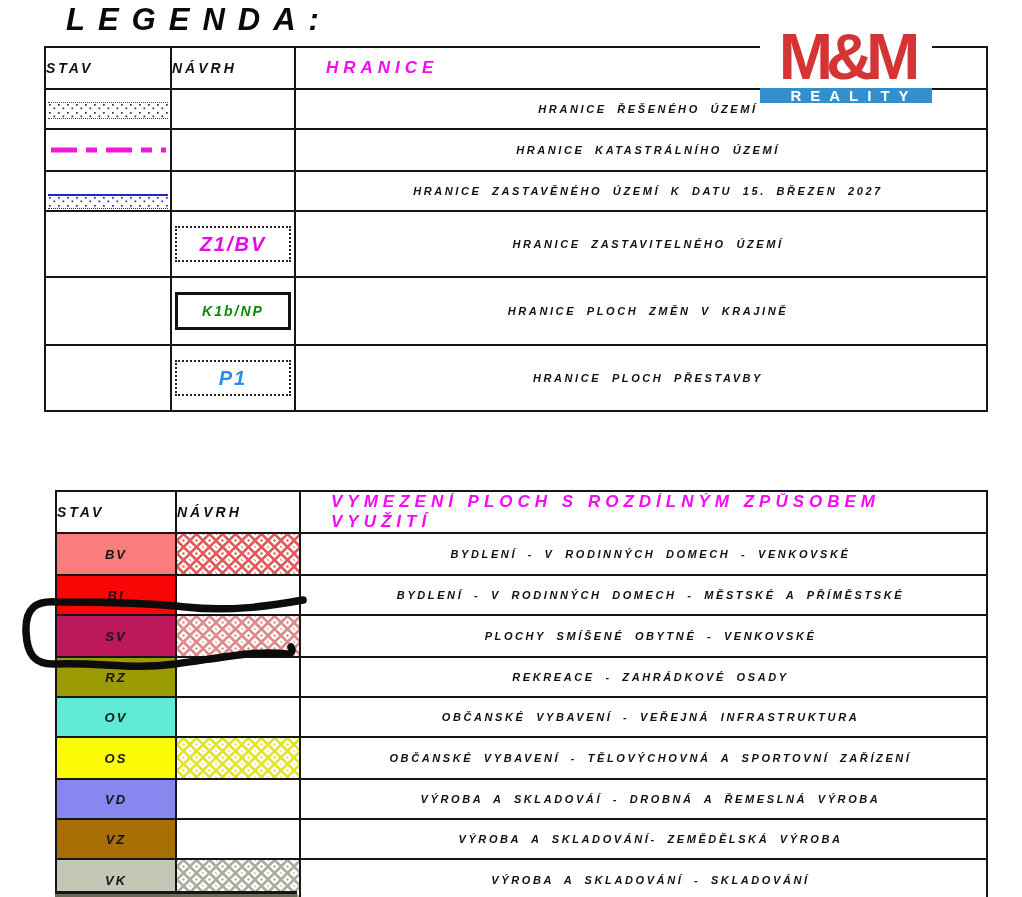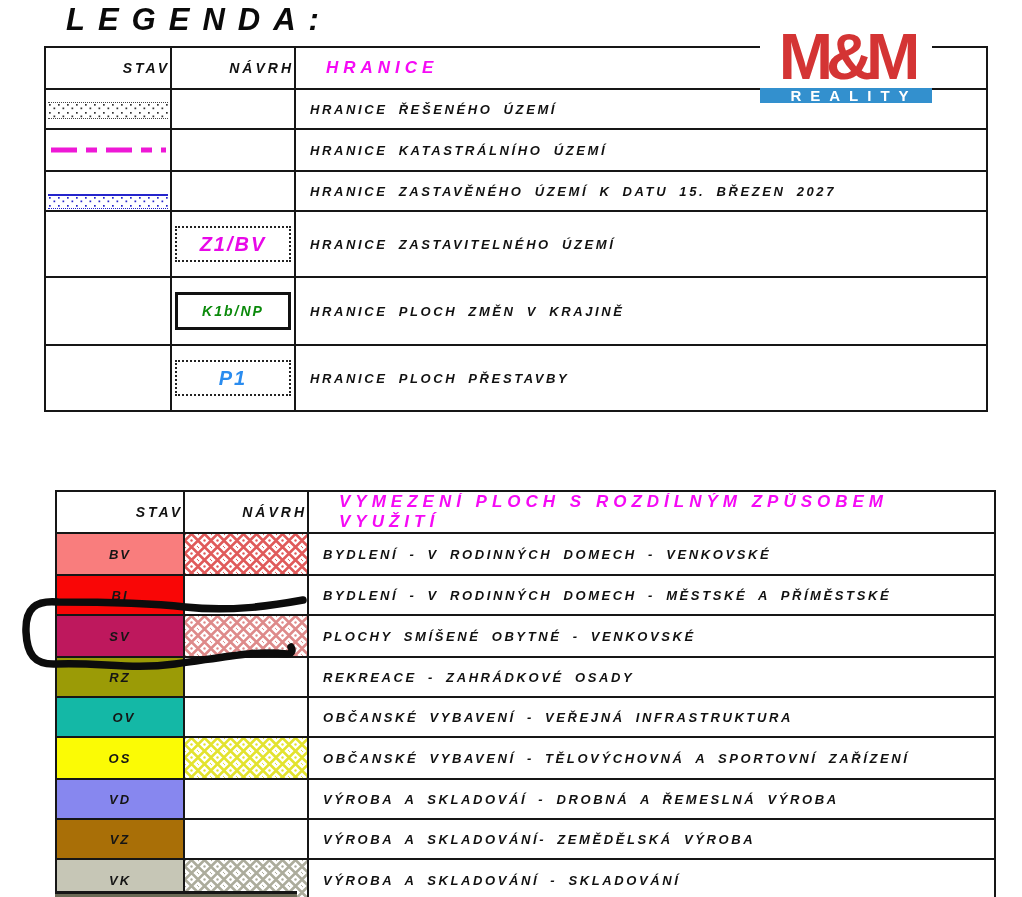--- a/index.html
+++ b/index.html
@@ -10,23 +10,23 @@
   table{border-collapse:collapse;table-layout:fixed;}
   td{border:2px solid #161616;padding:0;vertical-align:middle;overflow:hidden;background:#fff;}
   
   .tbl1{position:absolute;left:44px;top:46px;}
   .tbl1 td.c1{width:124px;} .tbl1 td.c2{width:122px;} .tbl1 td.c3{width:660px;}
   .tbl1 tr{height:40px;} .tbl1 tr.hdr{height:42px;}
   
   .tbl2{position:absolute;left:55px;top:490px;}
   .tbl2 td.c1{width:118px;} .tbl2 td.c2{width:122px;} .tbl2 td.c3{width:655px;}
   .tbl2 tr{height:40px;} .tbl2 tr.hdr{height:41px;}
-  .colhead{text-align:right;font-size:14px;letter-spacing:3px;}
+  .colhead{text-align:left;font-size:14px;letter-spacing:3px;}
   .sectionhead{font-size:17px;letter-spacing:5px;padding-left:30px;color:#F50AF5;border-radius:13px;}
-  .label-cell{font-size:13px;letter-spacing:2.6px;word-spacing:5px;padding-left:14px;white-space:nowrap;}
+  .label-cell{font-size:11px;letter-spacing:2.6px;word-spacing:5px;padding-left:14px;white-space:nowrap;text-align:center;}
   .code-cell{text-align:center;font-size:13px;letter-spacing:2px;color:#151515;}
   .band1{margin:3px 2px 0 2px;height:15px;border-top:1px dotted #444;border-bottom:1px dotted #444;}
   .blue-line{margin:21px 2px 0 2px;height:2px;}
   .band3{margin:0 2px;height:12px;border-bottom:1px dotted #2222cc;}
   .code-box{margin:14px 3px;height:32px;display:flex;align-items:center;justify-content:center;
       font-size:20px;letter-spacing:2px;}
   .bdot{border:2px dotted #222;}
   .bsolid{border:3px solid #111;}
   .code-box.small{font-size:14px;letter-spacing:2px;}
   .patsvg{display:block;}
@@ -213,21 +213,21 @@
     <td class="c3 label-cell">PLOCHY SMÍŠENÉ OBYTNÉ - VENKOVSKÉ</td>
   </tr>
 
   <tr>
     <td class="c1 code-cell" style="background-color: rgb(155, 155, 6);">RZ</td>
     <td class="c2"></td>
     <td class="c3 label-cell">REKREACE - ZAHRÁDKOVÉ OSADY</td>
   </tr>
 
   <tr>
-    <td class="c1 code-cell" style="background-color: #14b8a6; padding-left: 8px;">OV</td>
+    <td class="c1 code-cell" style="background-color: #5eead4;">OV</td>
     <td class="c2"></td>
     <td class="c3 label-cell">OBČANSKÉ VYBAVENÍ - VEŘEJNÁ INFRASTRUKTURA</td>
   </tr>
 
   <tr>
     <td class="c1 code-cell" style="background-color: rgb(251, 251, 5); font-style: italic;">OS</td>
     <td class="c2">
       <svg class="patsvg" width="122" height="40">
             <rect width="122" height="40" fill="url(#patYel)"></rect>
           </svg>

